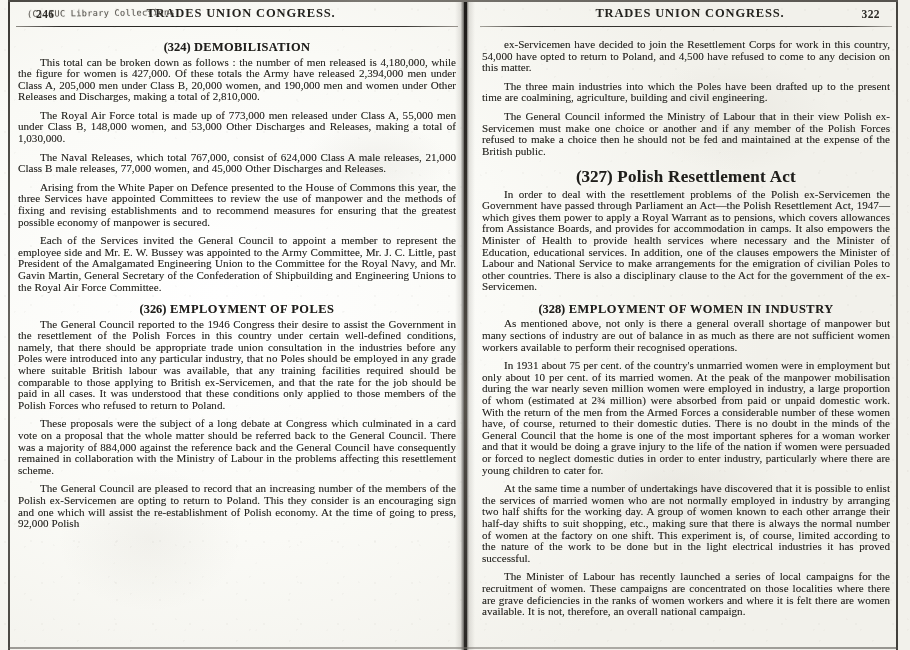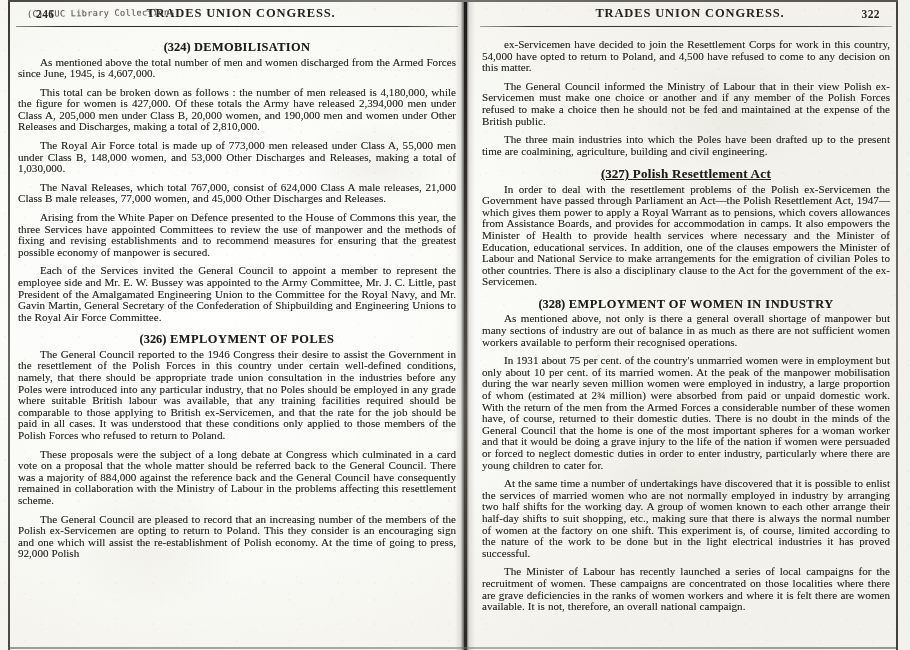--- a/index.html
+++ b/index.html
@@ -154,23 +154,22 @@
   }
   h2.sec-head.caps {
     letter-spacing: .5px;
   }
   h2.sec-head .num {
     font-weight: 700;
     letter-spacing: 0;
   }
   
   h2.sec-head.mixed {
-    font-size: 13px;
+    font-size: 17px;
     letter-spacing: .3px;
-    text-decoration: underline;
   }
 
   p.para {
     margin: 0 0 7px 0;
     font-size: 11.1px;
     line-height: 11.6px;
     text-align: justify;
     text-indent: 22px;
     color: #292824;
     word-spacing: .2px;
@@ -232,21 +231,20 @@
         <span class="runhead-title">TRADES UNION CONGRESS.</span>
       </div>
       <div class="rule"></div>
 
       <div class="col">
 
         <h2 class="sec-head">
           <span class="num">(324)</span>
           <span>DEMOBILISATION</span>
         </h2>
-        <p class="para">As mentioned above the total number of men and women discharged from the Armed Forces since June, 1945, is 4,607,000.</p>
         <p class="para">This total can be broken down as follows : the number of men released is 4,180,000, while the figure for women is 427,000. Of these totals the Army have released 2,394,000 men under Class A, 205,000 men under Class B, 20,000 women, and 190,000 men and women under Other Releases and Discharges, making a total of 2,810,000.</p>
         <p class="para">The Royal Air Force total is made up of 773,000 men released under Class A, 55,000 men under Class B, 148,000 women, and 53,000 Other Discharges and Releases, making a total of 1,030,000.</p>
         <p class="para">The Naval Releases, which total 767,000, consist of 624,000 Class A male releases, 21,000 Class B male releases, 77,000 women, and 45,000 Other Discharges and Releases.</p>
 
         <p class="para">Arising from the White Paper on Defence presented to the House of Commons this year, the three Services have appointed Committees to review the use of manpower and the methods of fixing and revising establishments and to recommend measures for ensuring that the greatest possible economy of manpower is secured.</p>
         <p class="para">Each of the Services invited the General Council to appoint a member to represent the employee side and Mr. E. W. Bussey was appointed to the Army Committee, Mr. J. C. Little, past President of the Amalgamated Engineering Union to the Committee for the Royal Navy, and Mr. Gavin Martin, General Secretary of the Confederation of Shipbuilding and Engineering Unions to the Royal Air Force Committee.</p>
 
         <h2 class="sec-head caps">
           <span class="num">(326)</span>
           <span>EMPLOYMENT OF POLES</span>
@@ -264,22 +262,22 @@
 
       <div class="runhead">
         <span class="runhead-title">TRADES UNION CONGRESS.</span>
         <span class="folio folio-right">322</span>
       </div>
       <div class="rule"></div>
 
       <div class="col">
 
         <p class="para" style="margin-top:8px">ex-Servicemen have decided to join the Resettlement Corps for work in this country, 54,000 have opted to return to Poland, and 4,500 have refused to come to any decision on this matter.</p>
+        <p class="para">The three main industries into which the Poles have been drafted up to the present time are coalmining, agriculture, building and civil engineering.</p>
         <p class="para">The General Council informed the Ministry of Labour that in their view Polish ex-Servicemen must make one choice or another and if any member of the Polish Forces refused to make a choice then he should not be fed and maintained at the expense of the British public.</p>
-        <p class="para">The three main industries into which the Poles have been drafted up to the present time are coalmining, agriculture, building and civil engineering.</p>
 
         <h2 class="sec-head mixed">
           <span class="num">(327)</span>
           <span>Polish Resettlement Act</span>
         </h2>
         <p class="para">In order to deal with the resettlement problems of the Polish ex-Servicemen the Government have passed through Parliament an Act—the Polish Resettlement Act, 1947—which gives them power to apply a Royal Warrant as to pensions, which covers allowances from Assistance Boards, and provides for accommodation in camps. It also empowers the Minister of Health to provide health services where necessary and the Minister of Education, educational services. In addition, one of the clauses empowers the Minister of Labour and National Service to make arrangements for the emigration of civilian Poles to other countries. There is also a disciplinary clause to the Act for the government of the ex-Servicemen.</p>
 
         <h2 class="sec-head caps">
           <span class="num">(328)</span>
           <span>EMPLOYMENT OF WOMEN IN INDUSTRY</span>

